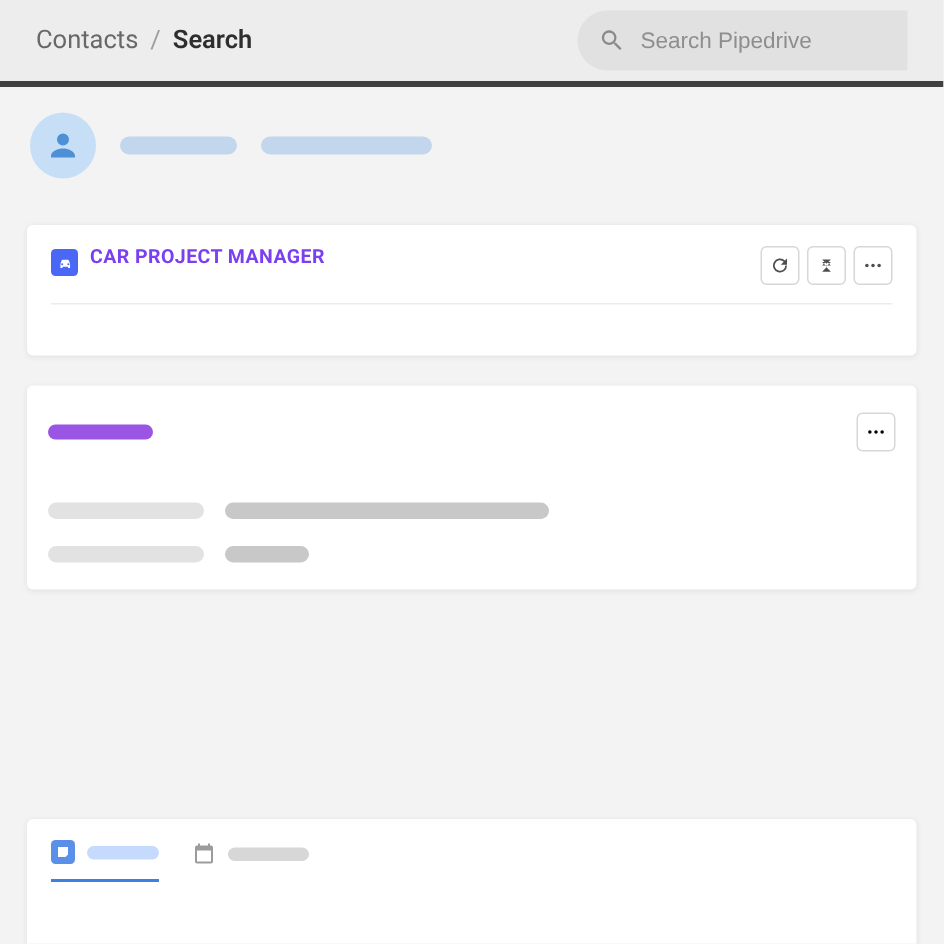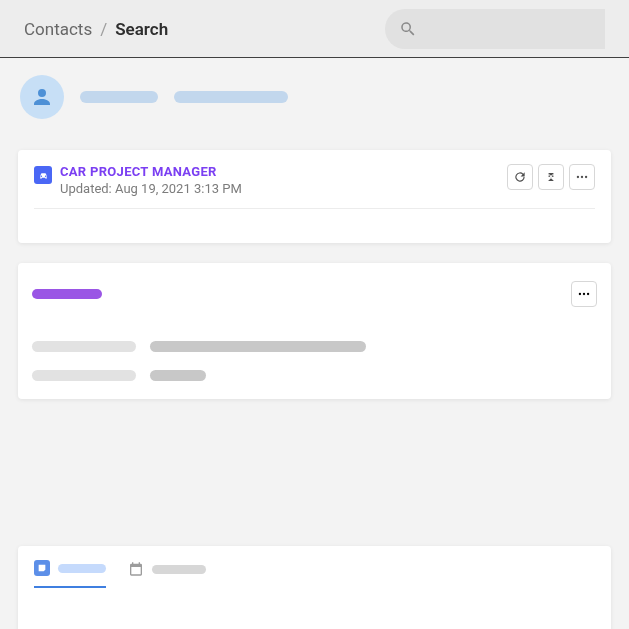--- a/index.html
+++ b/index.html
@@ -7,21 +7,21 @@
       font-family: -apple-system, BlinkMacSystemFont, "Segoe UI", Roboto, Helvetica, Arial, sans-serif;
       background: #f3f3f3;
       width: 629px;
       height: 629px;
       overflow: hidden;
       color: #2c2c2c;
     }
     .top-bar {
       height: 58px;
       background: #ededed;
-      border-bottom: 1px solid #404040;
+      border-bottom: 4px solid #404040;
       display: flex;
       align-items: center;
       padding: 0 24px;
       gap: 6px;
     }
     .crumb { font-size: 17px; color: #686868; }
     .crumb.sep { color: #9e9e9e; margin: 0 2px; }
     .crumb.active { font-weight: 600; color: #2e2e2e; }
     .search-wrap {
       margin-left: auto;
@@ -207,20 +207,21 @@
 <body>
 
 <div class="top-bar">
   <span class="crumb">Contacts</span>
   <span class="crumb sep">/</span>
   <span class="crumb active">Search</span>
   <div class="search-wrap">
     <svg width="18" height="18" viewBox="0 0 24 24">
         <path d="M15.5 14h-.8l-.3-.3a6.5 6.5 0 1 0-.7.7l.3.3v.8L19 20.5l1.5-1.5L15.5 14zm-6 0a4.5 4.5 0 1 1 0-9 4.5 4.5 0 0 1 0 9z"></path>
       </svg>
+    <input class="search-input" placeholder="Search Pipedrive" style="">
   </div>
 </div>
 
 <div class="profile-bar">
   <div class="avatar">
     <svg width="24" height="24" viewBox="0 0 24 24">
         <path d="M12 12a4 4 0 1 0 0-8 4 4 0 0 0 0 8zm0 2c-3.3 0-8 1.7-8 5v1h16v-1c0-3.3-4.7-5-8-5z"></path>
       </svg>
   </div>
   <span class="ph w1"></span>
@@ -232,21 +233,20 @@
 
     <div class="panel app">
       <div class="panel-head">
         <div class="app-icon">
           <svg width="11" height="11" viewBox="0 0 24 24">
               <path d="M5 13l1.5-4.5A2 2 0 0 1 8.4 7h7.2a2 2 0 0 1 1.9 1.5L19 13v5a1 1 0 0 1-1 1h-1a1 1 0 0 1-1-1v-1H8v1a1 1 0 0 1-1 1H6a1 1 0 0 1-1-1v-5zm2.5 2a1.5 1.5 0 1 0 0-3 1.5 1.5 0 0 0 0 3zm9 0a1.5 1.5 0 1 0 0-3 1.5 1.5 0 0 0 0 3z"></path>
             </svg>
         </div>
         <div class="panel-title-wrap">
           <div class="panel-title">CAR PROJECT MANAGER</div>
-          <div class="panel-sub">Updated: Aug 19, 2021 3:13 PM</div>
         </div>
         <div class="panel-actions">
           <div class="icon-btn">
             <svg width="14" height="14" viewBox="0 0 24 24">
                 <path d="M17.65 6.35A8 8 0 1 0 20 12h-2a6 6 0 1 1-1.76-4.24L13 11h7V4l-2.35 2.35z"></path>
               </svg>
           </div>
           <div class="icon-btn">
             <svg width="14" height="14" viewBox="0 0 24 24">
                 <path d="M7 14l5-5 5 5H7zm0-4l5 5 5-5H7z" transform="translate(0,-2)"></path>

